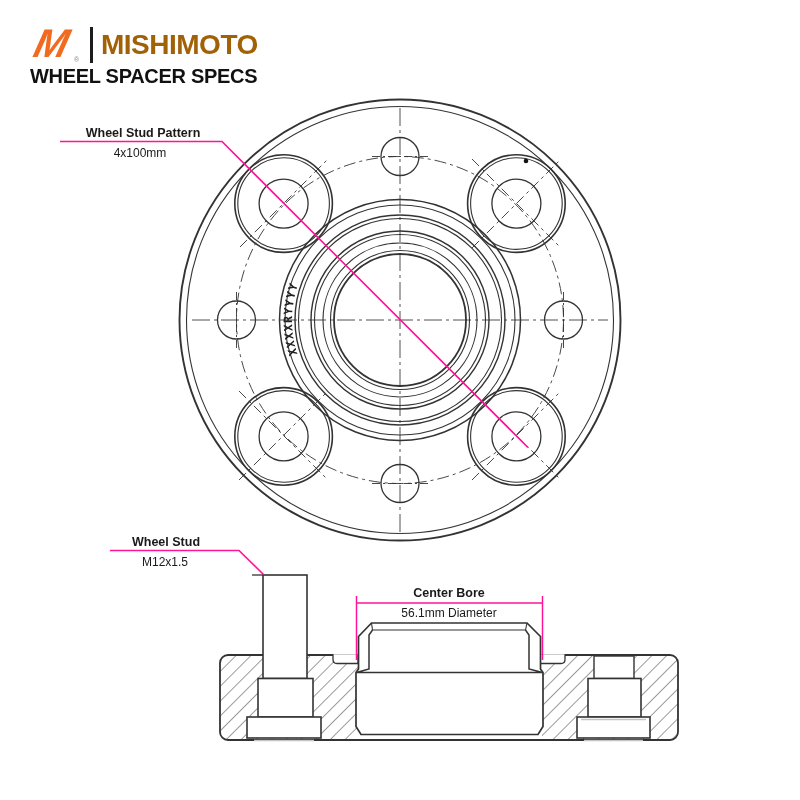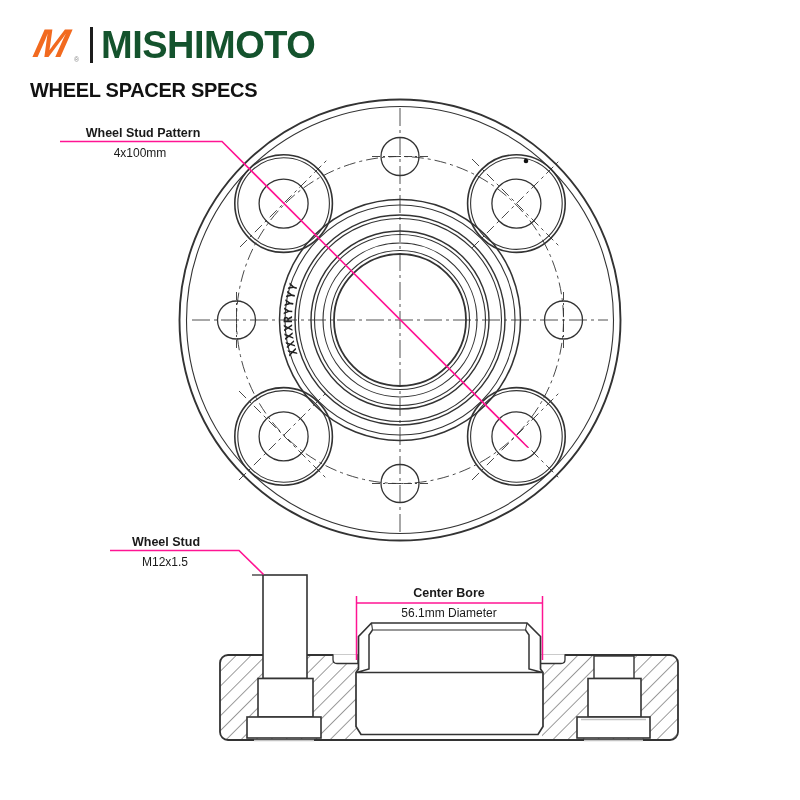--- a/index.html
+++ b/index.html
@@ -3,22 +3,22 @@
 <meta charset="utf-8">
 <style>
   html,body{margin:0;padding:0;background:#ffffff;}
   .page{position:relative;width:800px;height:800px;background:#fff;overflow:hidden;
         font-family:"Liberation Sans",sans-serif;}
   .drawing{position:absolute;left:0;top:0;z-index:1;}
   .header{position:absolute;left:30px;top:24px;z-index:2;}
   .brand-row{display:flex;align-items:center;gap:8px;height:42px;}
   .logo-svg{display:block;}
   .divider{width:3px;height:36px;background:#1c1c1c;}
-  .brand{font-size:38px;font-weight:bold;color:#14532d;letter-spacing:-0.5px;line-height:1;}
-  .subtitle{margin-top:14px;font-size:20px;font-weight:bold;color:#111;letter-spacing:-0.3px;line-height:1;}
+  .brand{font-size:28px;font-weight:bold;color:#a16207;letter-spacing:-0.5px;line-height:1;}
+  .subtitle{margin-top:0;font-size:20px;font-weight:bold;color:#111;letter-spacing:-0.3px;line-height:1;}
   text{font-family:"Liberation Sans",sans-serif;}
   .lbl-b{font-size:12.5px;font-weight:bold;fill:#1a1a1a;}
   .lbl-r{font-size:12px;fill:#1a1a1a;}
   .etch{font-family:"DejaVu Sans Mono",monospace;font-size:11.5px;font-weight:bold;
         letter-spacing:1px;fill:#222;}
 </style>
 </head>
 <body>
 
 <div class="page">

